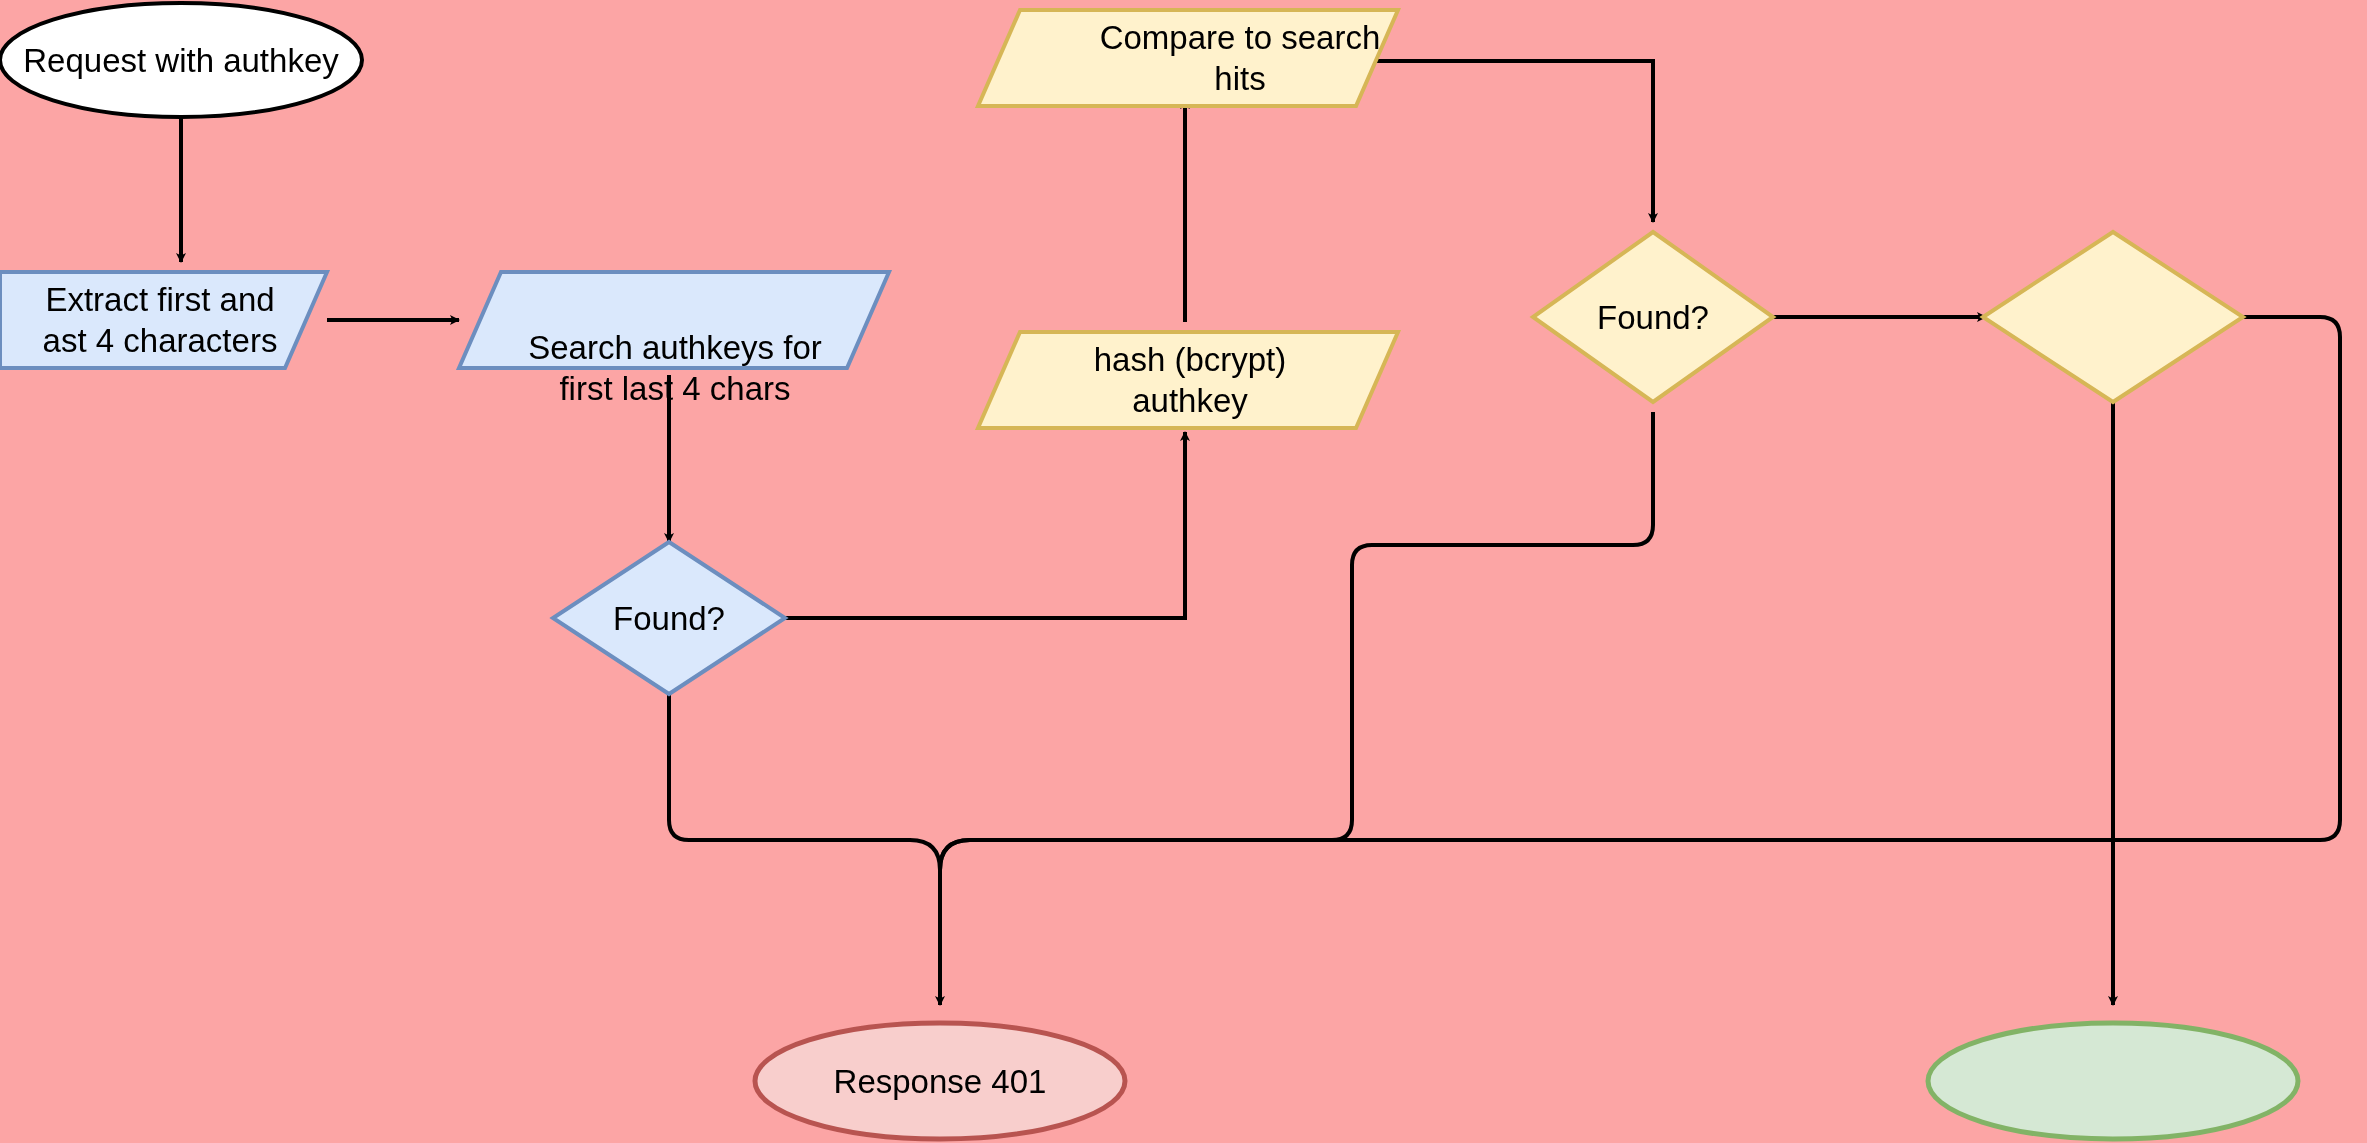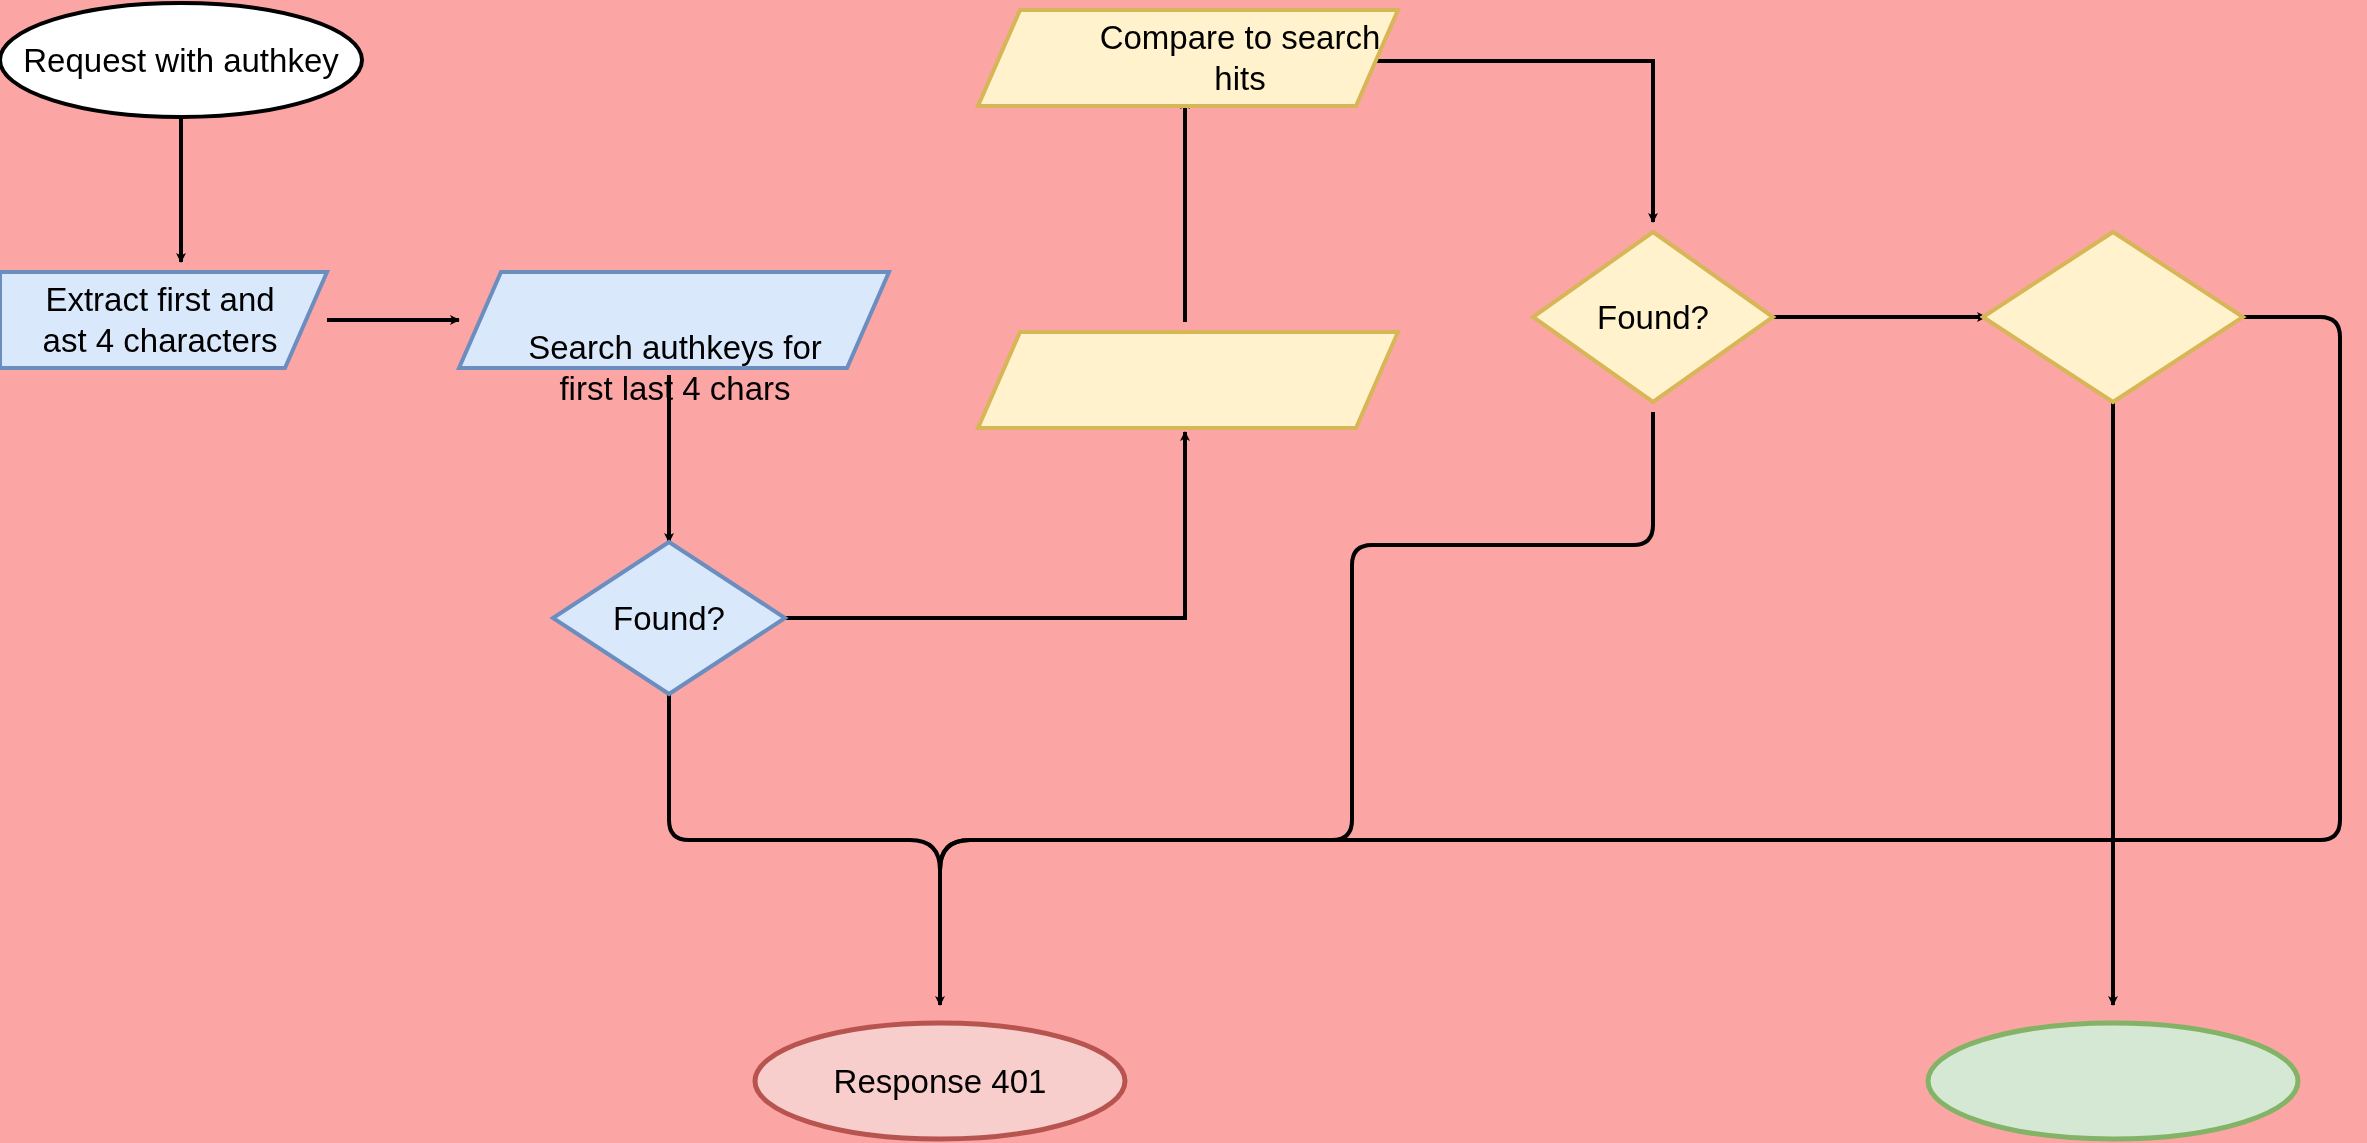--- a/index.html
+++ b/index.html
@@ -102,20 +102,22 @@
   <div class="node-label" style="left:6px; top:34px; width:350px; height:52px;">Request with authkey</div>
 
   <div class="node-label" style="left:30px; top:278px; width:260px; height:84px;">Extract first and
 ast 4 characters</div>
 
   <div class="node-label" style="left:500px; top:278px; width:350px; height:84px;margin-top:48px;">Search authkeys for
 first last 4 chars</div>
 
   <div class="node-label" style="left:569px; top:592px; width:200px; height:52px;">Found?</div>
 
+  <div class="node-label" style="left:1020px; top:338px; width:340px; height:84px;">hash (bcrypt)
+authkey</div>
 
   <div class="node-label" style="left:1070px; top:16px; width:340px; height:84px;">Compare to search
 hits</div>
 
   <div class="node-label" style="left:1553px; top:291px; width:200px; height:52px;">Found?</div>
 
 
   <div class="node-label" style="left:760px; top:1055px; width:360px; height:52px;">Response 401</div>
 
 

